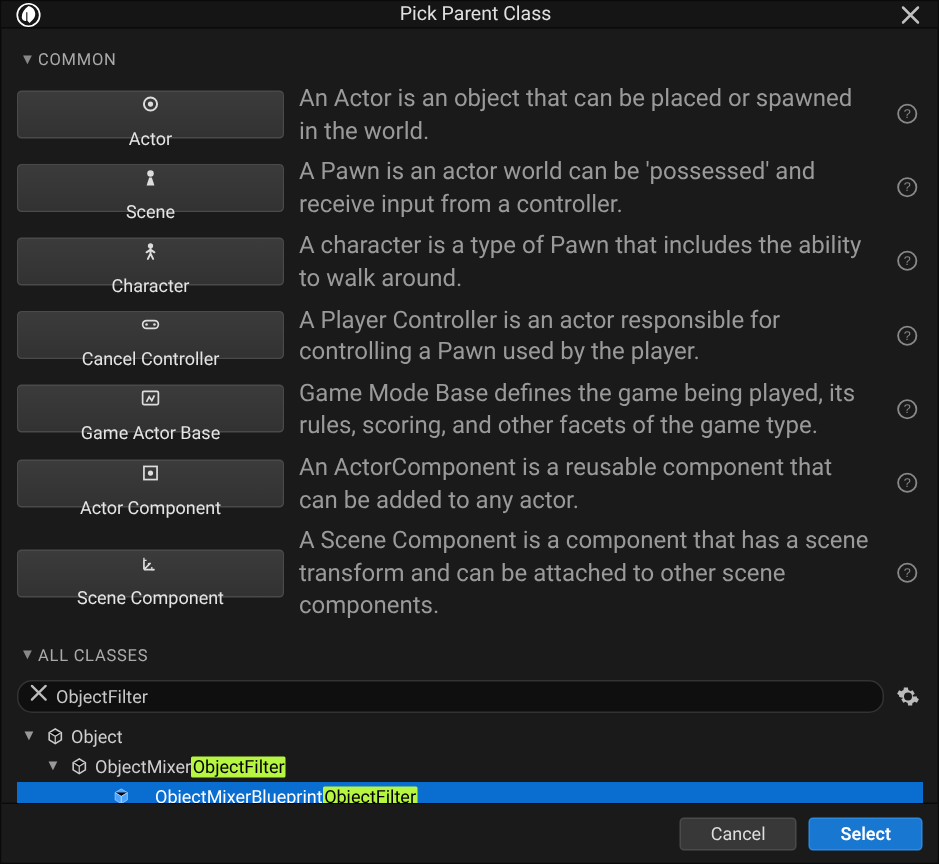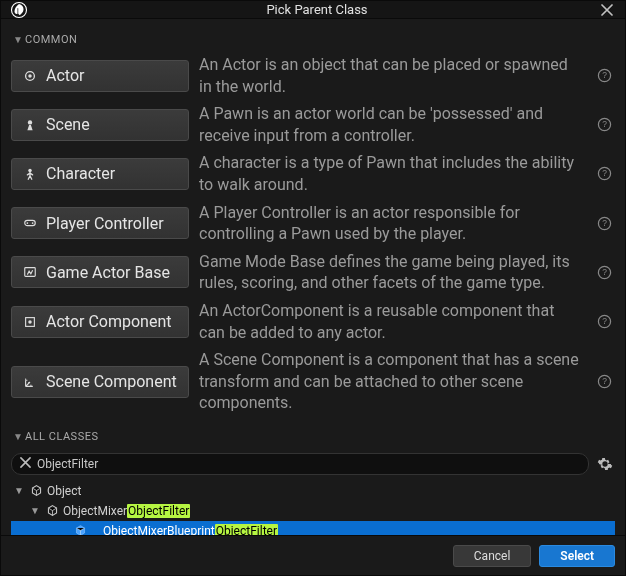--- a/index.html
+++ b/index.html
@@ -77,23 +77,24 @@
   .class-btn {
     width: 178px;
     height: 32px;
     background: linear-gradient(#3b3b3b,#323232);
     border: 1px solid #4a4a4a;
     border-radius: 3px;
     display: flex;
     align-items: center;
     padding: 0 10px;
     color: #e5e5e5;
-    font-size: 16px;
+    font-size: 12px;
     gap: 8px;
     cursor: pointer;
+    flex-direction: column;
   }
   .class-btn .cicon {
     width: 16px; height: 16px;
     flex-shrink:0;
     display:flex;align-items:center;justify-content:center;
     color:#ccc;
   }
   .class-desc {
     flex: 1;
     font-size: 16px;
@@ -291,21 +292,21 @@
         </div>
         <div class="common-row">
           <div class="class-btn">
             <span class="cicon">
               <svg viewBox="0 0 16 16" width="14" height="14">
                 <rect x="2" y="5" width="12" height="6" rx="3" fill="none" stroke="#ddd" stroke-width="1.3"></rect>
                 <circle cx="5" cy="8" r="1" fill="#ddd"></circle>
                 <circle cx="11" cy="8" r="1" fill="#ddd"></circle>
               </svg>
             </span>
-            <span>Player Controller</span>
+            <span>Cancel Controller</span>
           </div>
           <div class="class-desc">A Player Controller is an actor responsible for controlling a Pawn used by the player.</div>
           <div class="help-btn">
             <svg viewBox="0 0 16 16" width="15" height="15">
               <circle cx="8" cy="8" r="6.5" fill="none" stroke="#888" stroke-width="1.3"></circle>
               <text x="8" y="11" text-anchor="middle" font-size="9" fill="#888" font-family="Arial">?</text>
             </svg>
           </div>
         </div>
         <div class="common-row">

